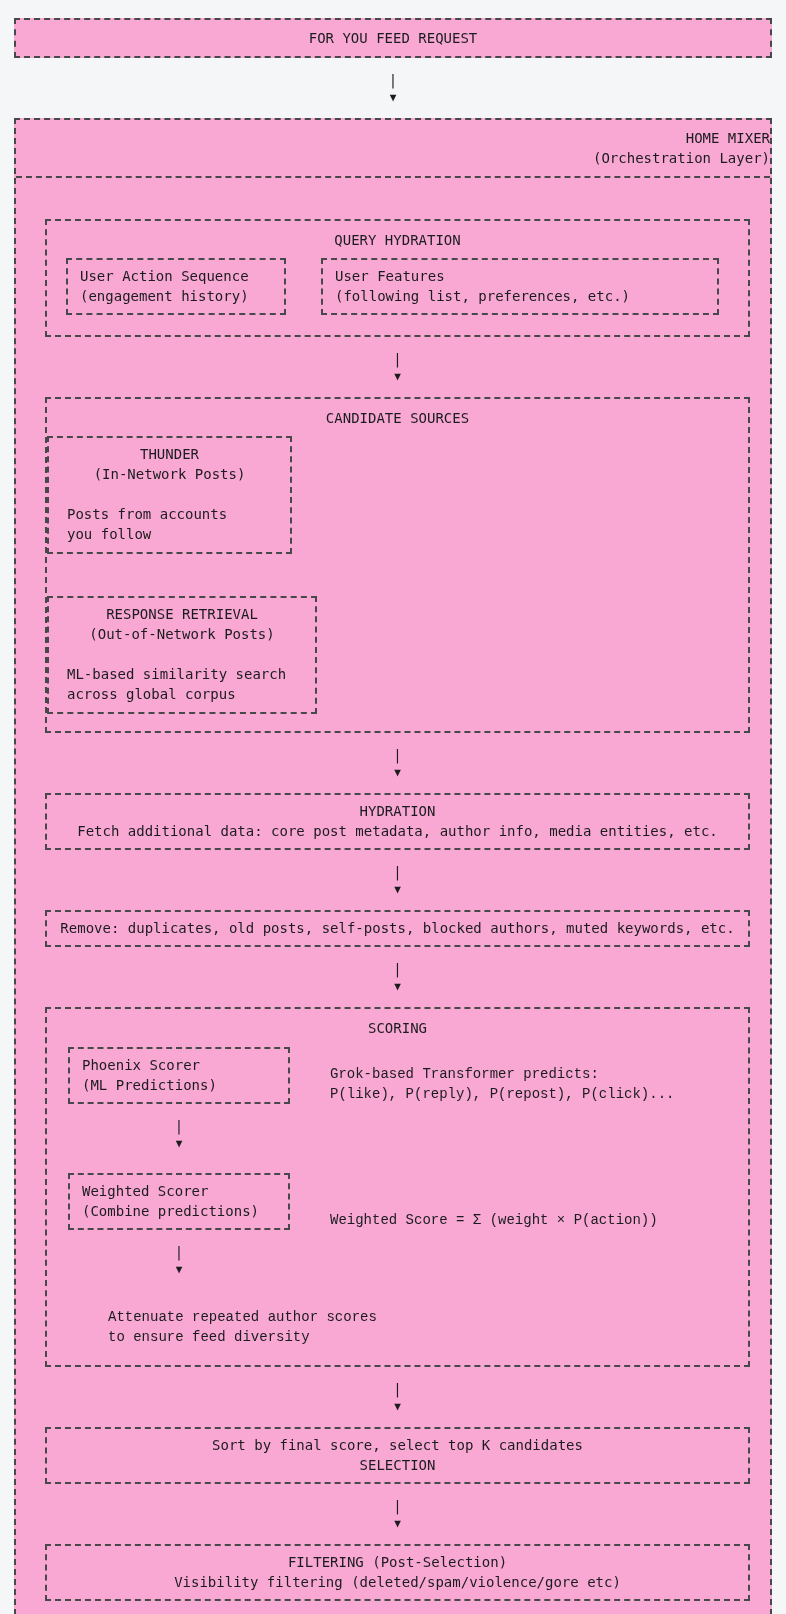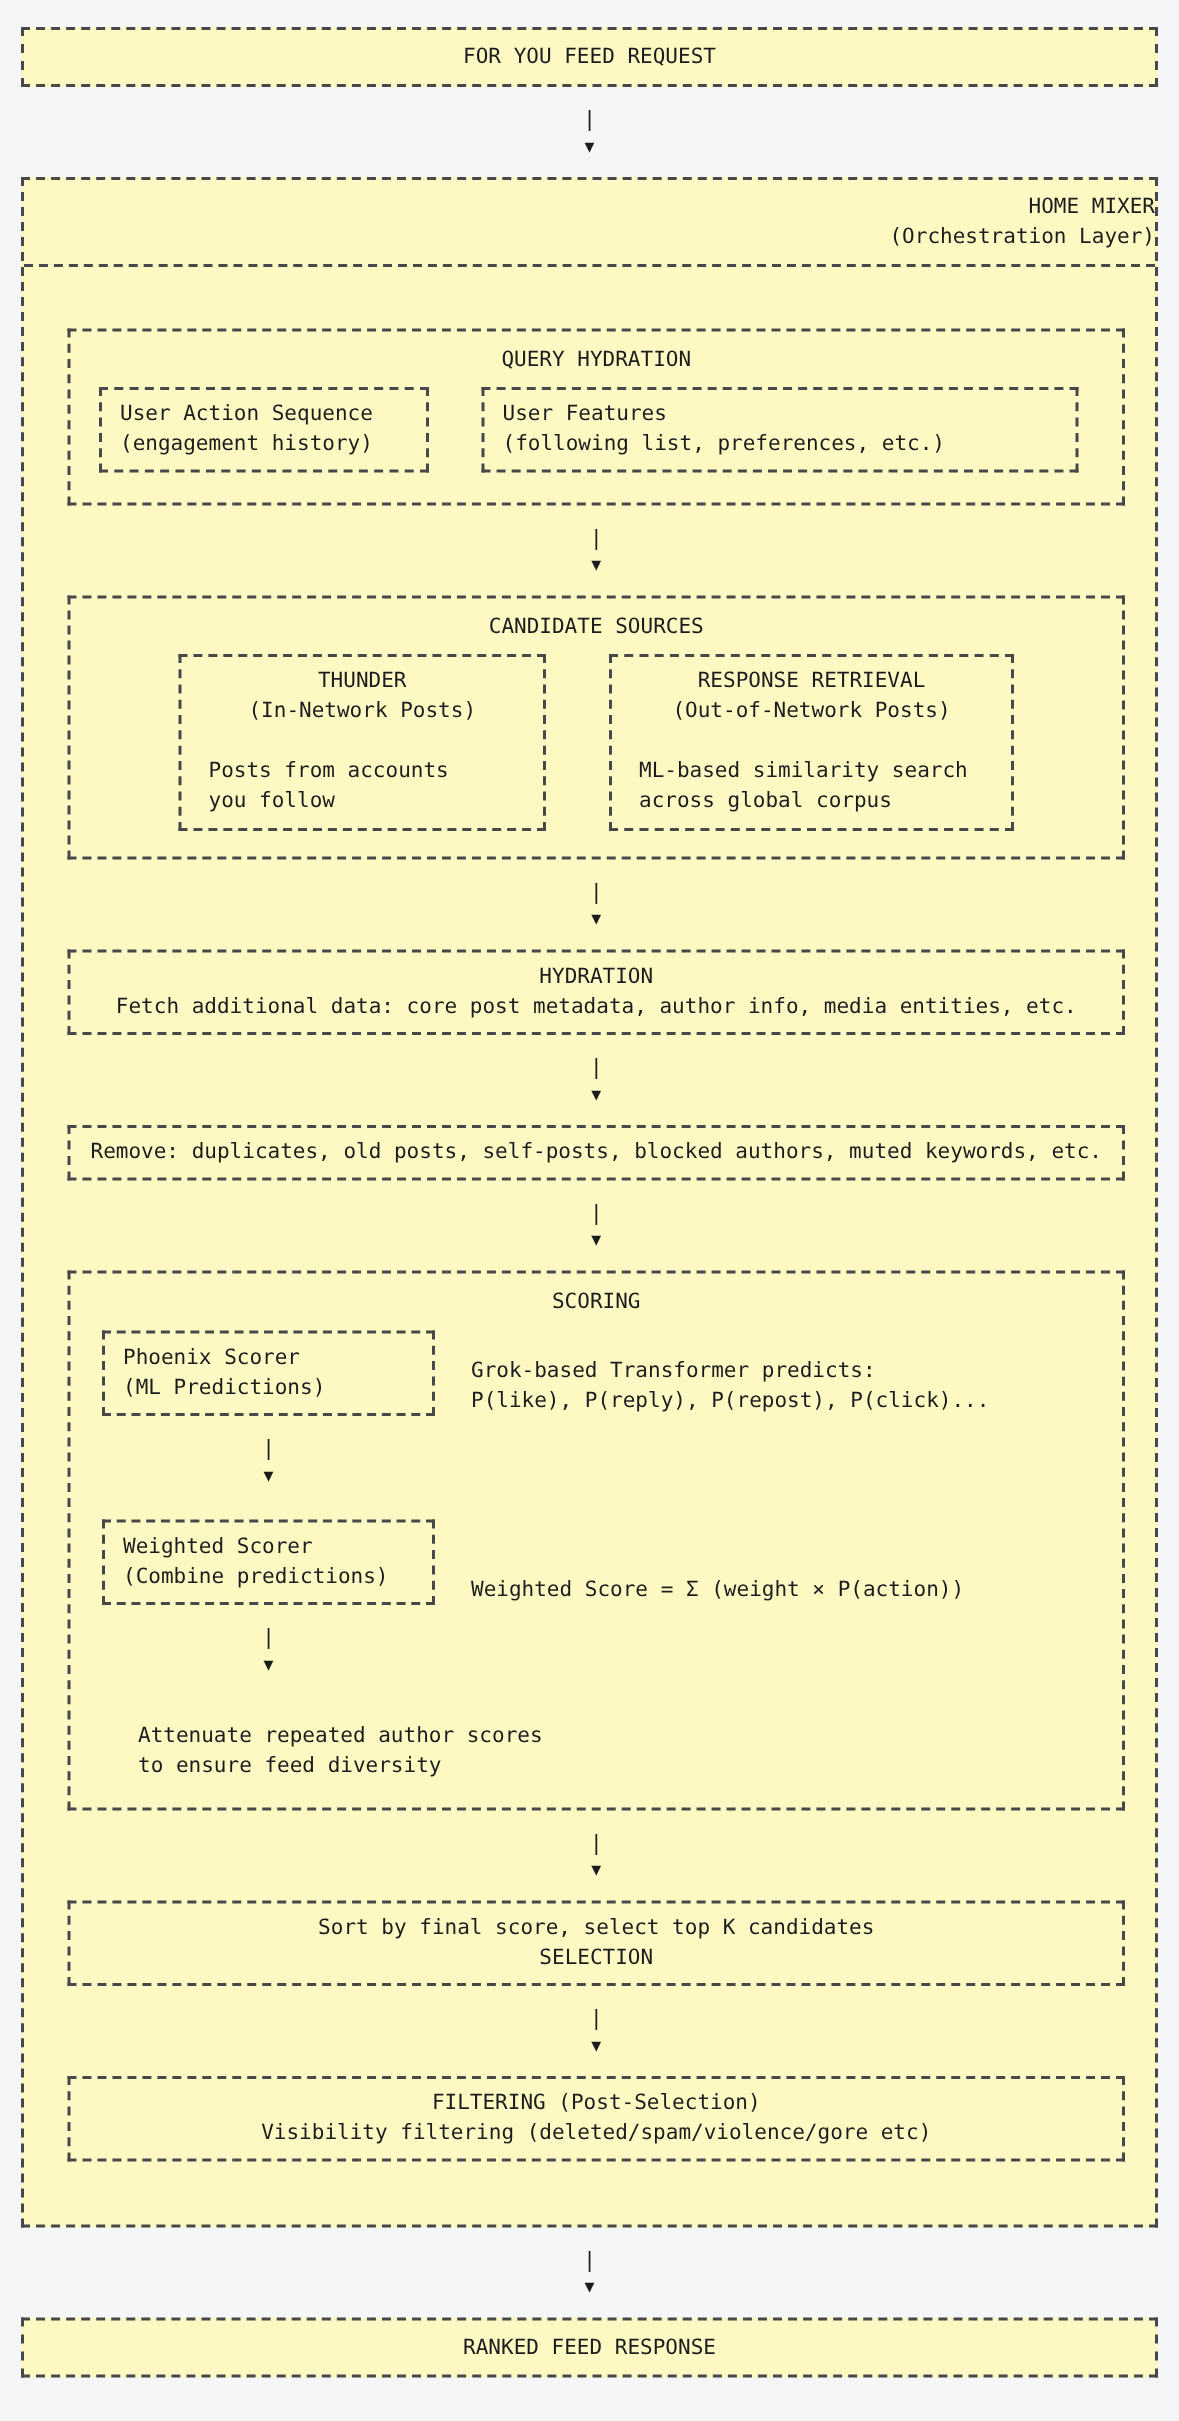--- a/index.html
+++ b/index.html
@@ -7,21 +7,21 @@
   body {
     width: 786px;
     min-height: 1614px;
     font-family: "DejaVu Sans Mono", "Liberation Mono", monospace;
     font-size: 14px;
     line-height: 20px;
     color: #1b1c1e;
   }
   .page { padding: 18px 14px 20px 14px; }
 
-  .dbox { border: 2px dashed #47484a; background: #fef9c3; }
+  .dbox { border: 2px dashed #47484a; background: #f9a8d4; }
 
   
   .banner { padding: 8px 0; text-align: center; }
 
   
   .arrow {
     height: 60px;
     display: flex; flex-direction: column;
     align-items: center; justify-content: center;
     gap: 3px;
@@ -38,33 +38,33 @@
   
   .txt-sec { padding: 6px 10px 7px; text-align: center; }
 
   
   .qh-row { display: flex; gap: 35px; padding: 8px 0 20px 19px; }
   .mini { border: 2px dashed #47484a; padding: 6px 12px 7px; }
   .mini.w-uas { width: 220px; }
   .mini.w-uf  { width: 398px; }
 
   
-  .cs-row { display: flex; justify-content: center; gap: 42px; padding: 8px 0 17px 0; }
+  .cs-row { display: flex; justify-content: center; gap: 42px; padding: 8px 0 17px 0; flex-direction: column; }
   .cand { border: 2px dashed #47484a; padding: 6px 0 8px 0; }
   .cand.w-thunder { width: 245px; }
   .cand.w-phoenix { width: 270px; }
   .cand .cname, .cand .ctype { text-align: center; }
   .cand .spacer { height: 20px; }
   .cand .cdesc { padding-left: 18px; }
 
   
   .scoring { padding-bottom: 18px; }
   .sc-row { display: flex; align-items: flex-end; margin: 9px 0 0 21px; }
   .sc-box { width: 222px; border: 2px dashed #47484a; padding: 6px 12px 7px; }
-  .sc-desc { margin-left: 24px; padding-top: 8px; }
+  .sc-desc { margin-left: 40px; padding-top: 8px; font-family: Liberation Mono, monospace; }
   .sc-arrow {
     width: 222px; margin-left: 21px; height: 60px;
     display: flex; flex-direction: column;
     align-items: center; justify-content: center; gap: 3px;
   }
   .sc-arrow .bar { line-height: 17px; }
   .sc-arrow .head { font-size: 11px; line-height: 12px; }
 </style>
 </head>
 <body>

